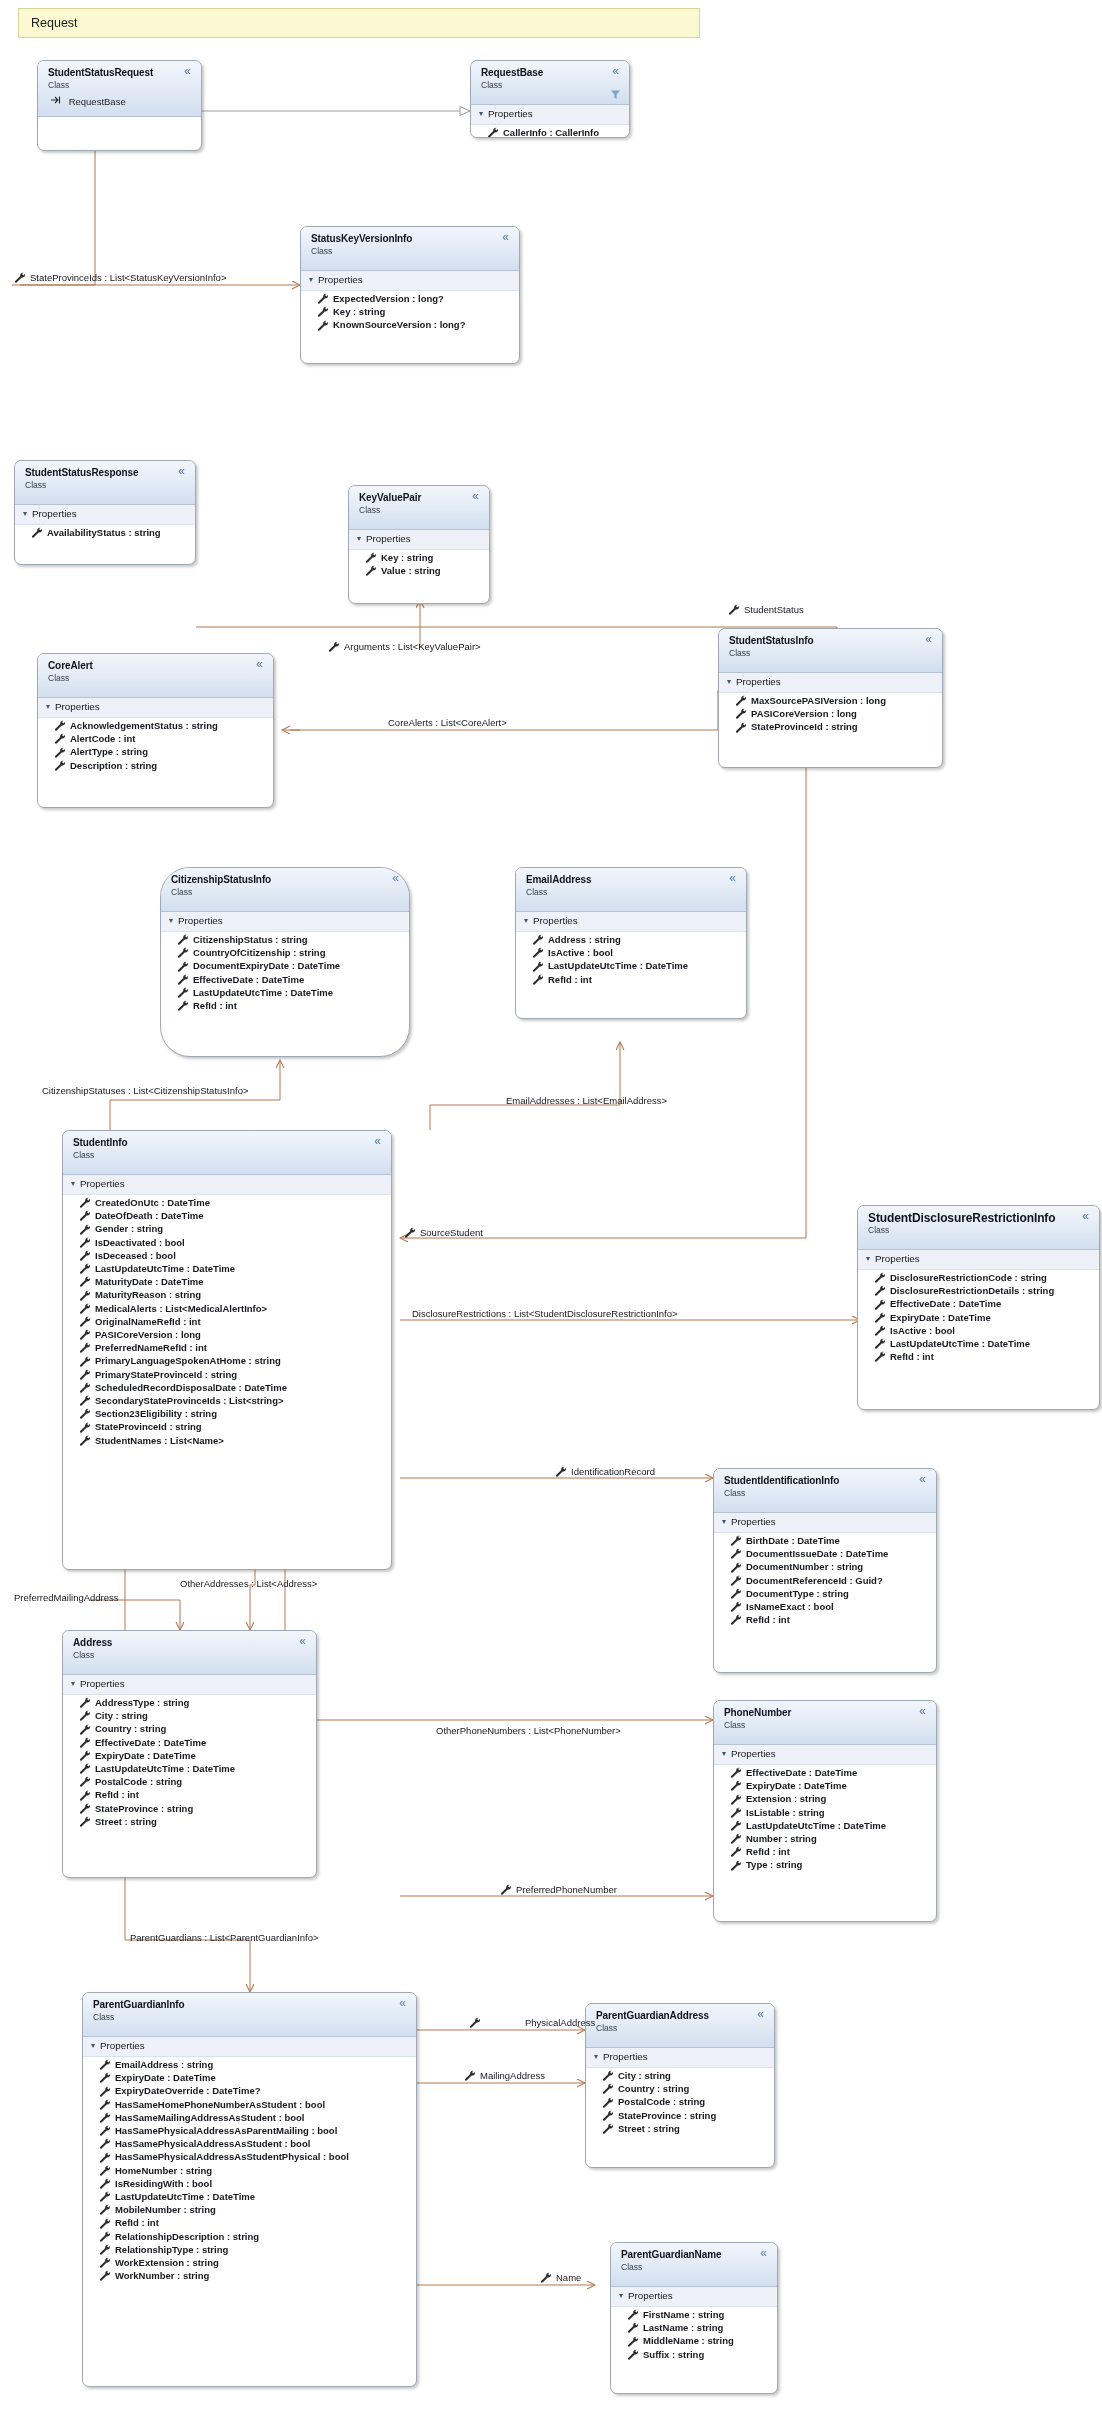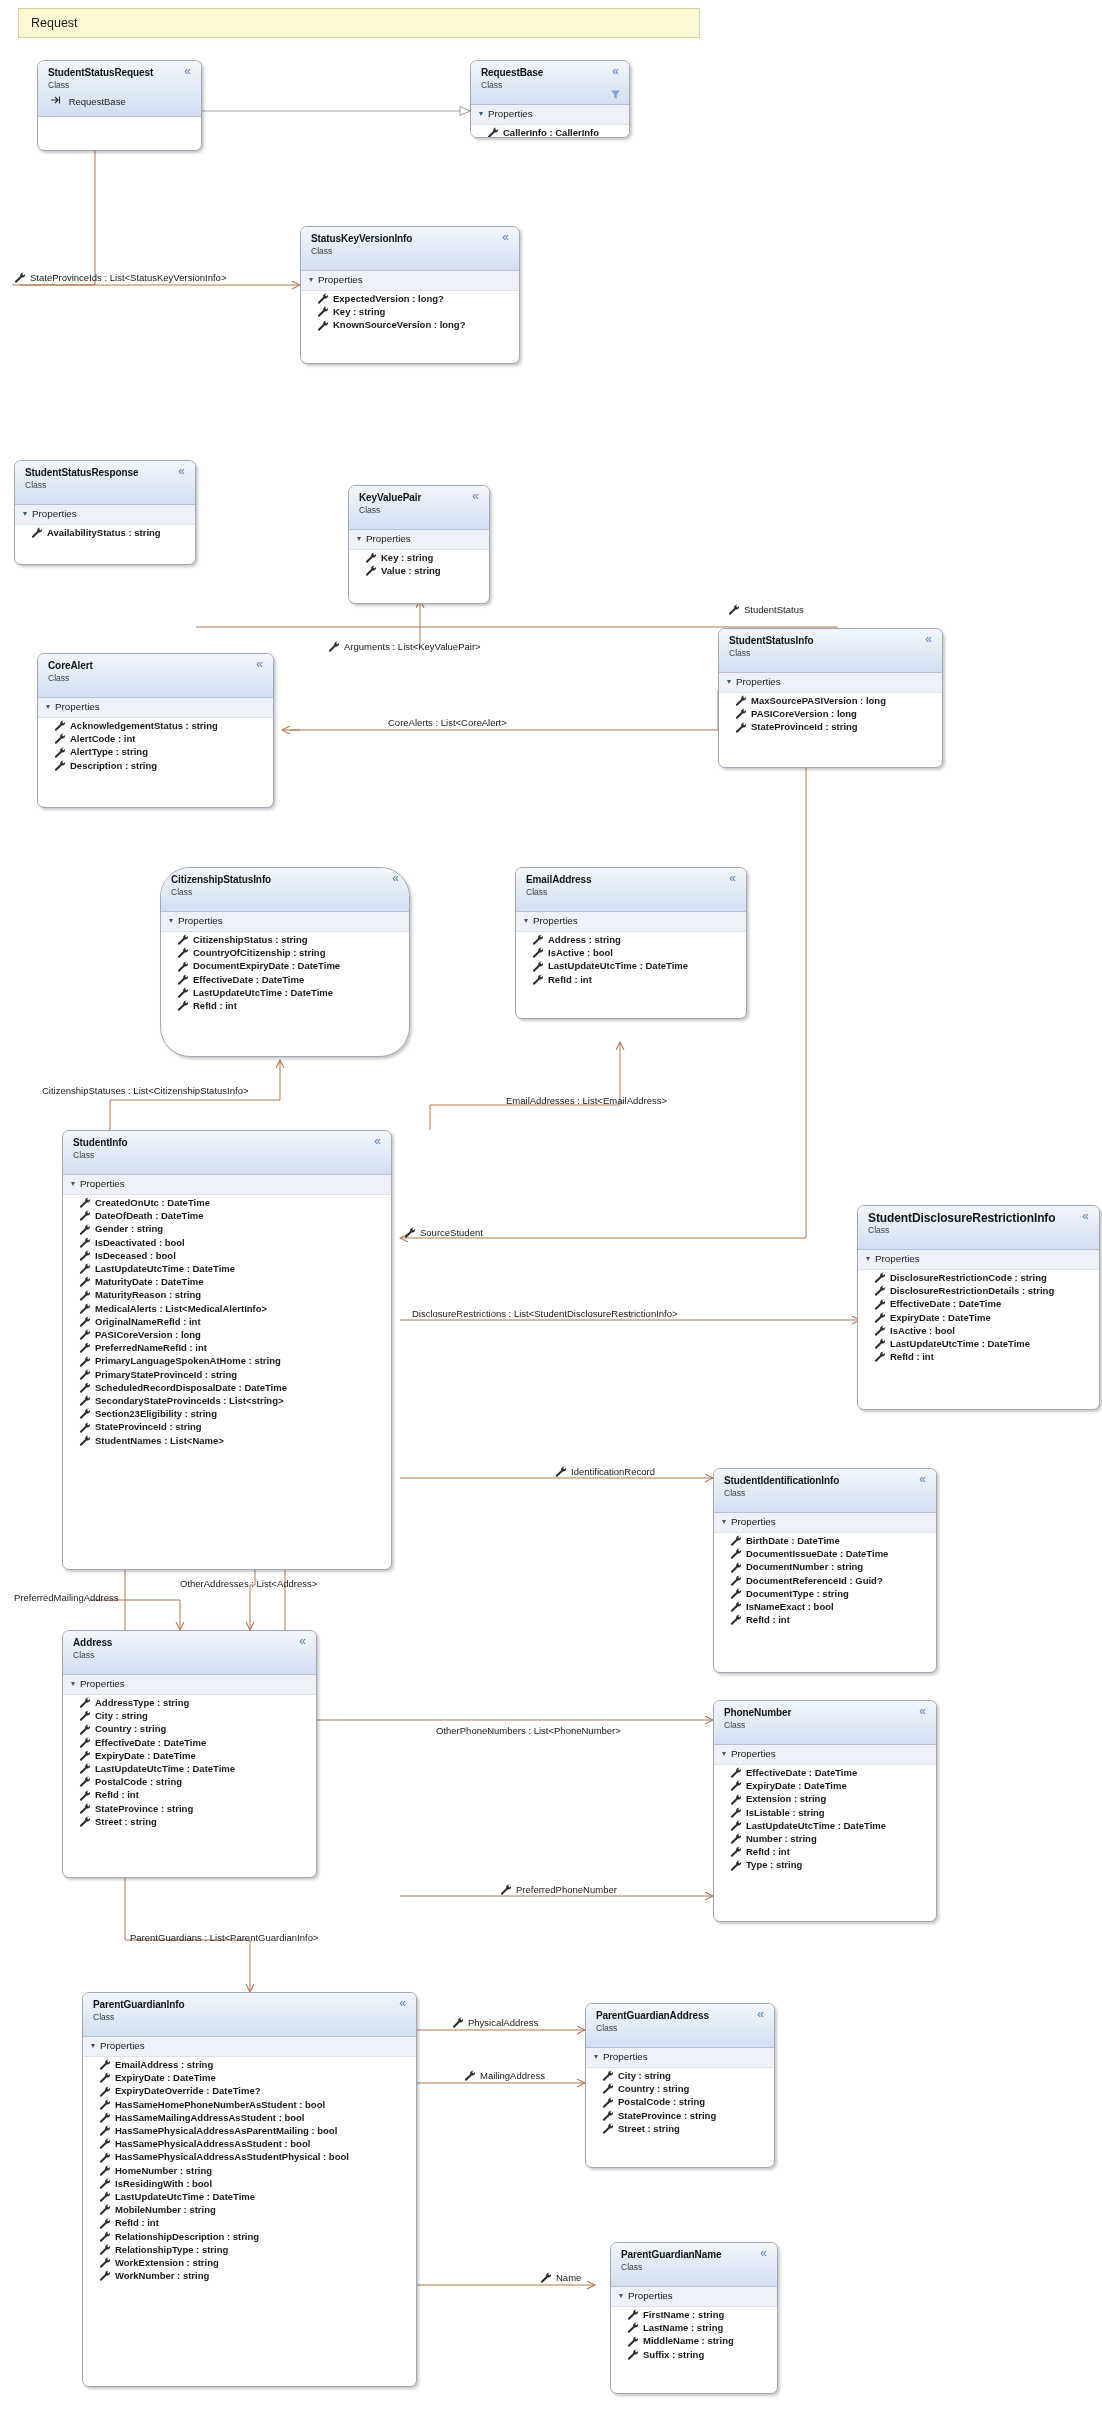--- a/index.html
+++ b/index.html
@@ -1120,21 +1120,21 @@
     <svg class="wrench" viewBox="0 0 12 11">
         <path d="M9.6,0.8a2.6,2.6 0 0 0-3.3,3.2L1.2,9.1a1,1 0 0 0 1.4,1.4l5.1-5.1a2.6,2.6 0 0 0 3.2-3.3L9.4,3.5 8,2.1z" fill="#2c2c2c"></path>
       </svg>
     <span>PreferredPhoneNumber</span>
   </div>
 
   <div class="assoc" style="left:130px; top:1932px;">
     <span>ParentGuardians : List&lt;ParentGuardianInfo&gt;</span>
   </div>
 
-  <div class="assoc" style="left:452px; top:2017px;">
+  <div class="assoc" style="left:469px; top:2017px;gap:40px;">
     <svg class="wrench" viewBox="0 0 12 11">
         <path d="M9.6,0.8a2.6,2.6 0 0 0-3.3,3.2L1.2,9.1a1,1 0 0 0 1.4,1.4l5.1-5.1a2.6,2.6 0 0 0 3.2-3.3L9.4,3.5 8,2.1z" fill="#2c2c2c"></path>
       </svg>
     <span>PhysicalAddress</span>
   </div>
 
   <div class="assoc" style="left:464px; top:2070px;">
     <svg class="wrench" viewBox="0 0 12 11">
         <path d="M9.6,0.8a2.6,2.6 0 0 0-3.3,3.2L1.2,9.1a1,1 0 0 0 1.4,1.4l5.1-5.1a2.6,2.6 0 0 0 3.2-3.3L9.4,3.5 8,2.1z" fill="#2c2c2c"></path>
       </svg>

